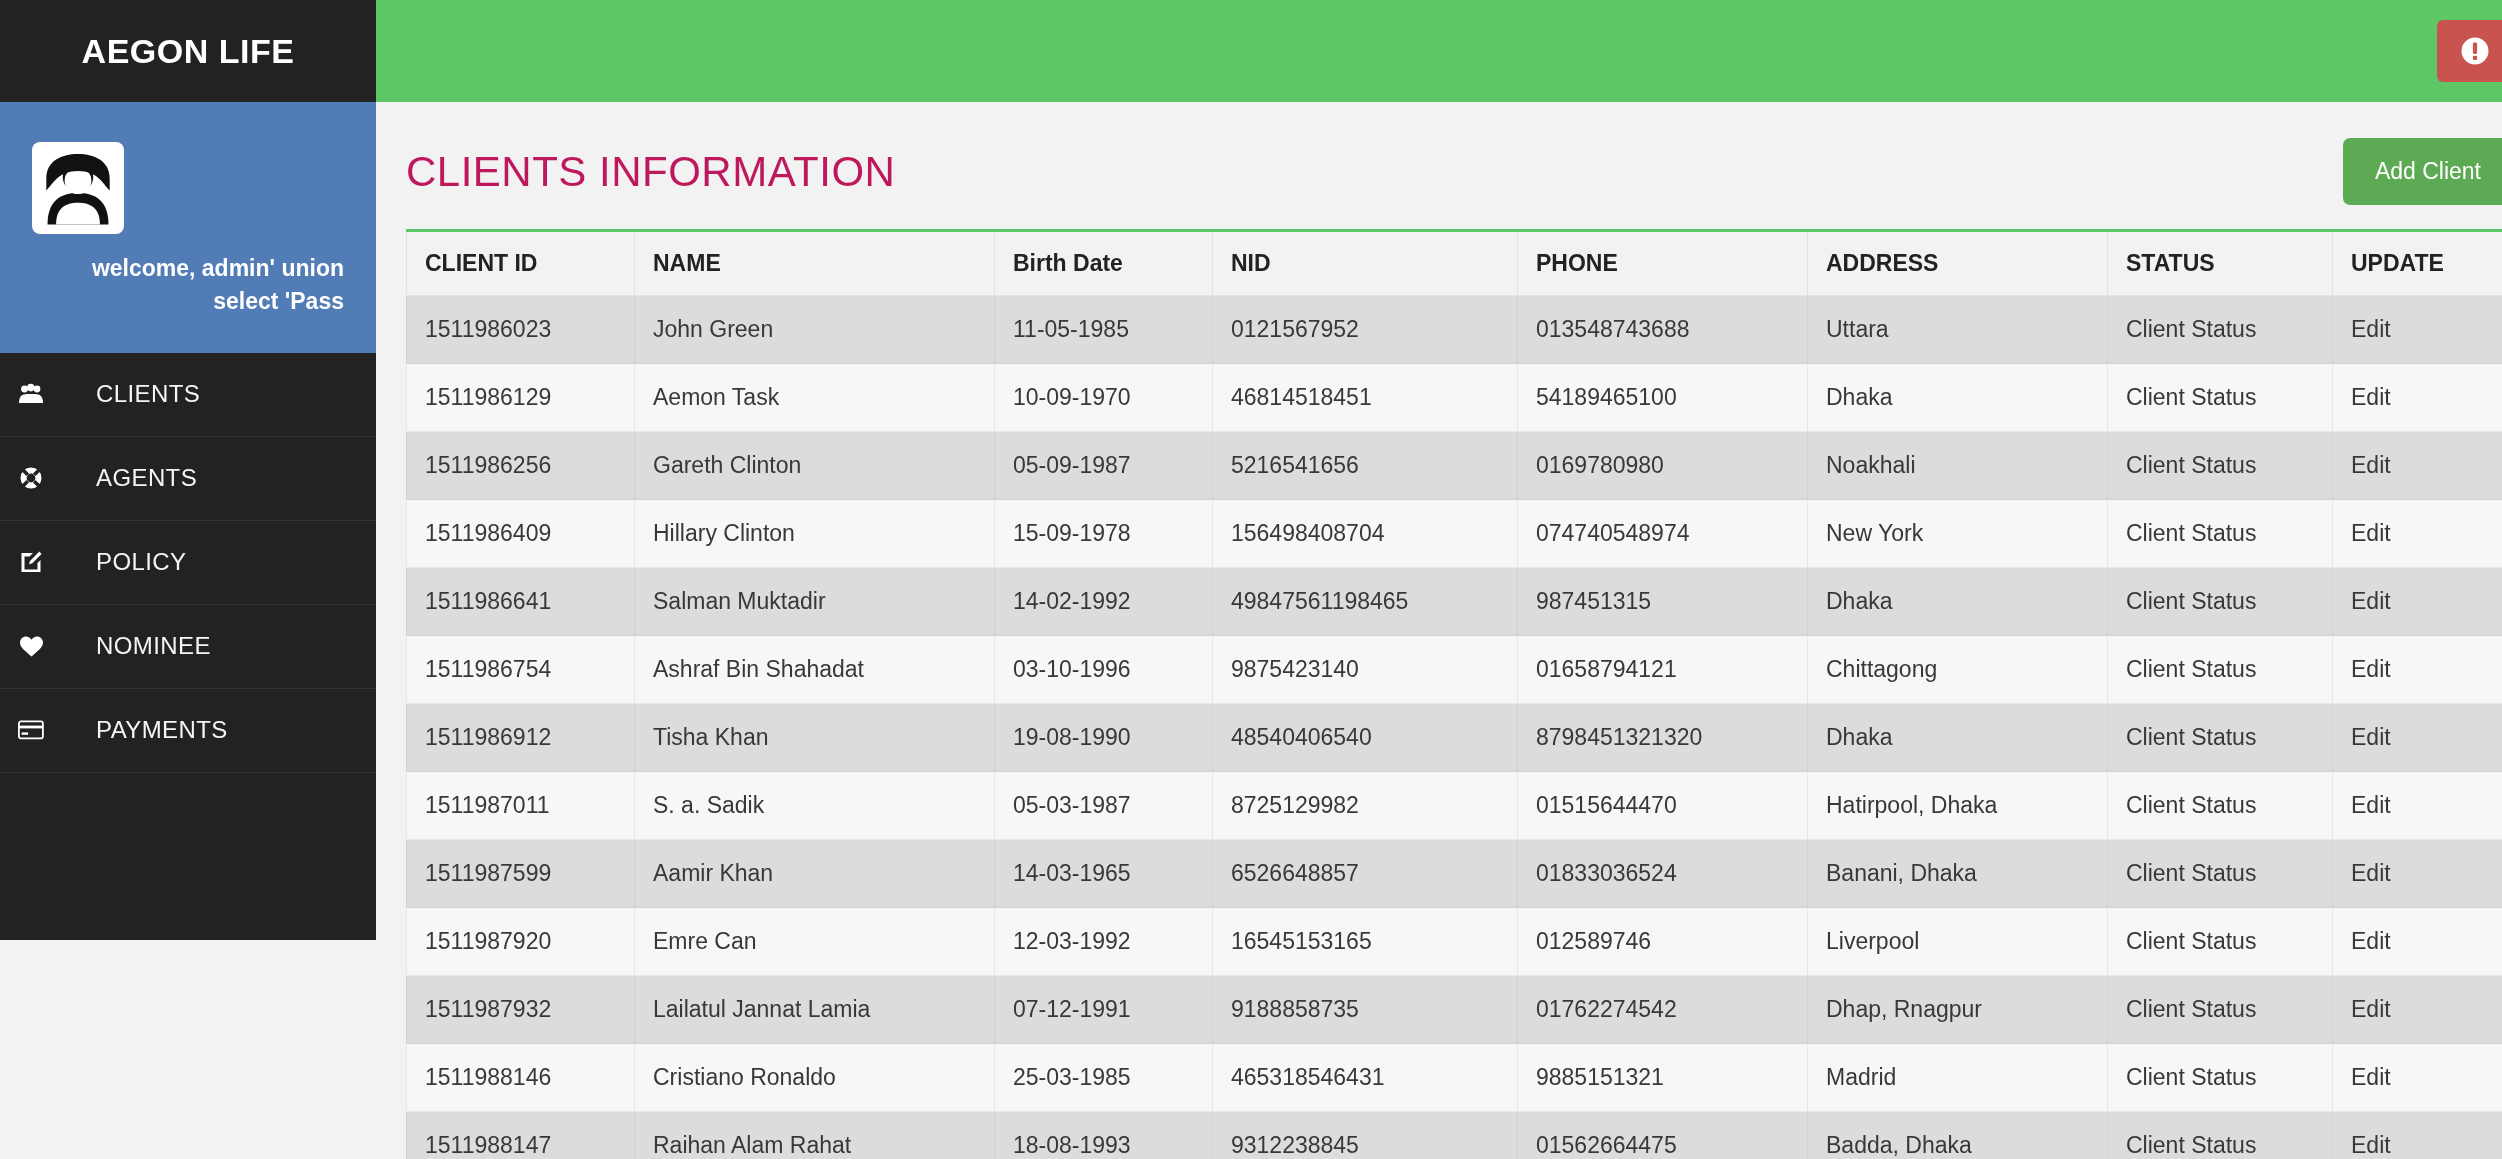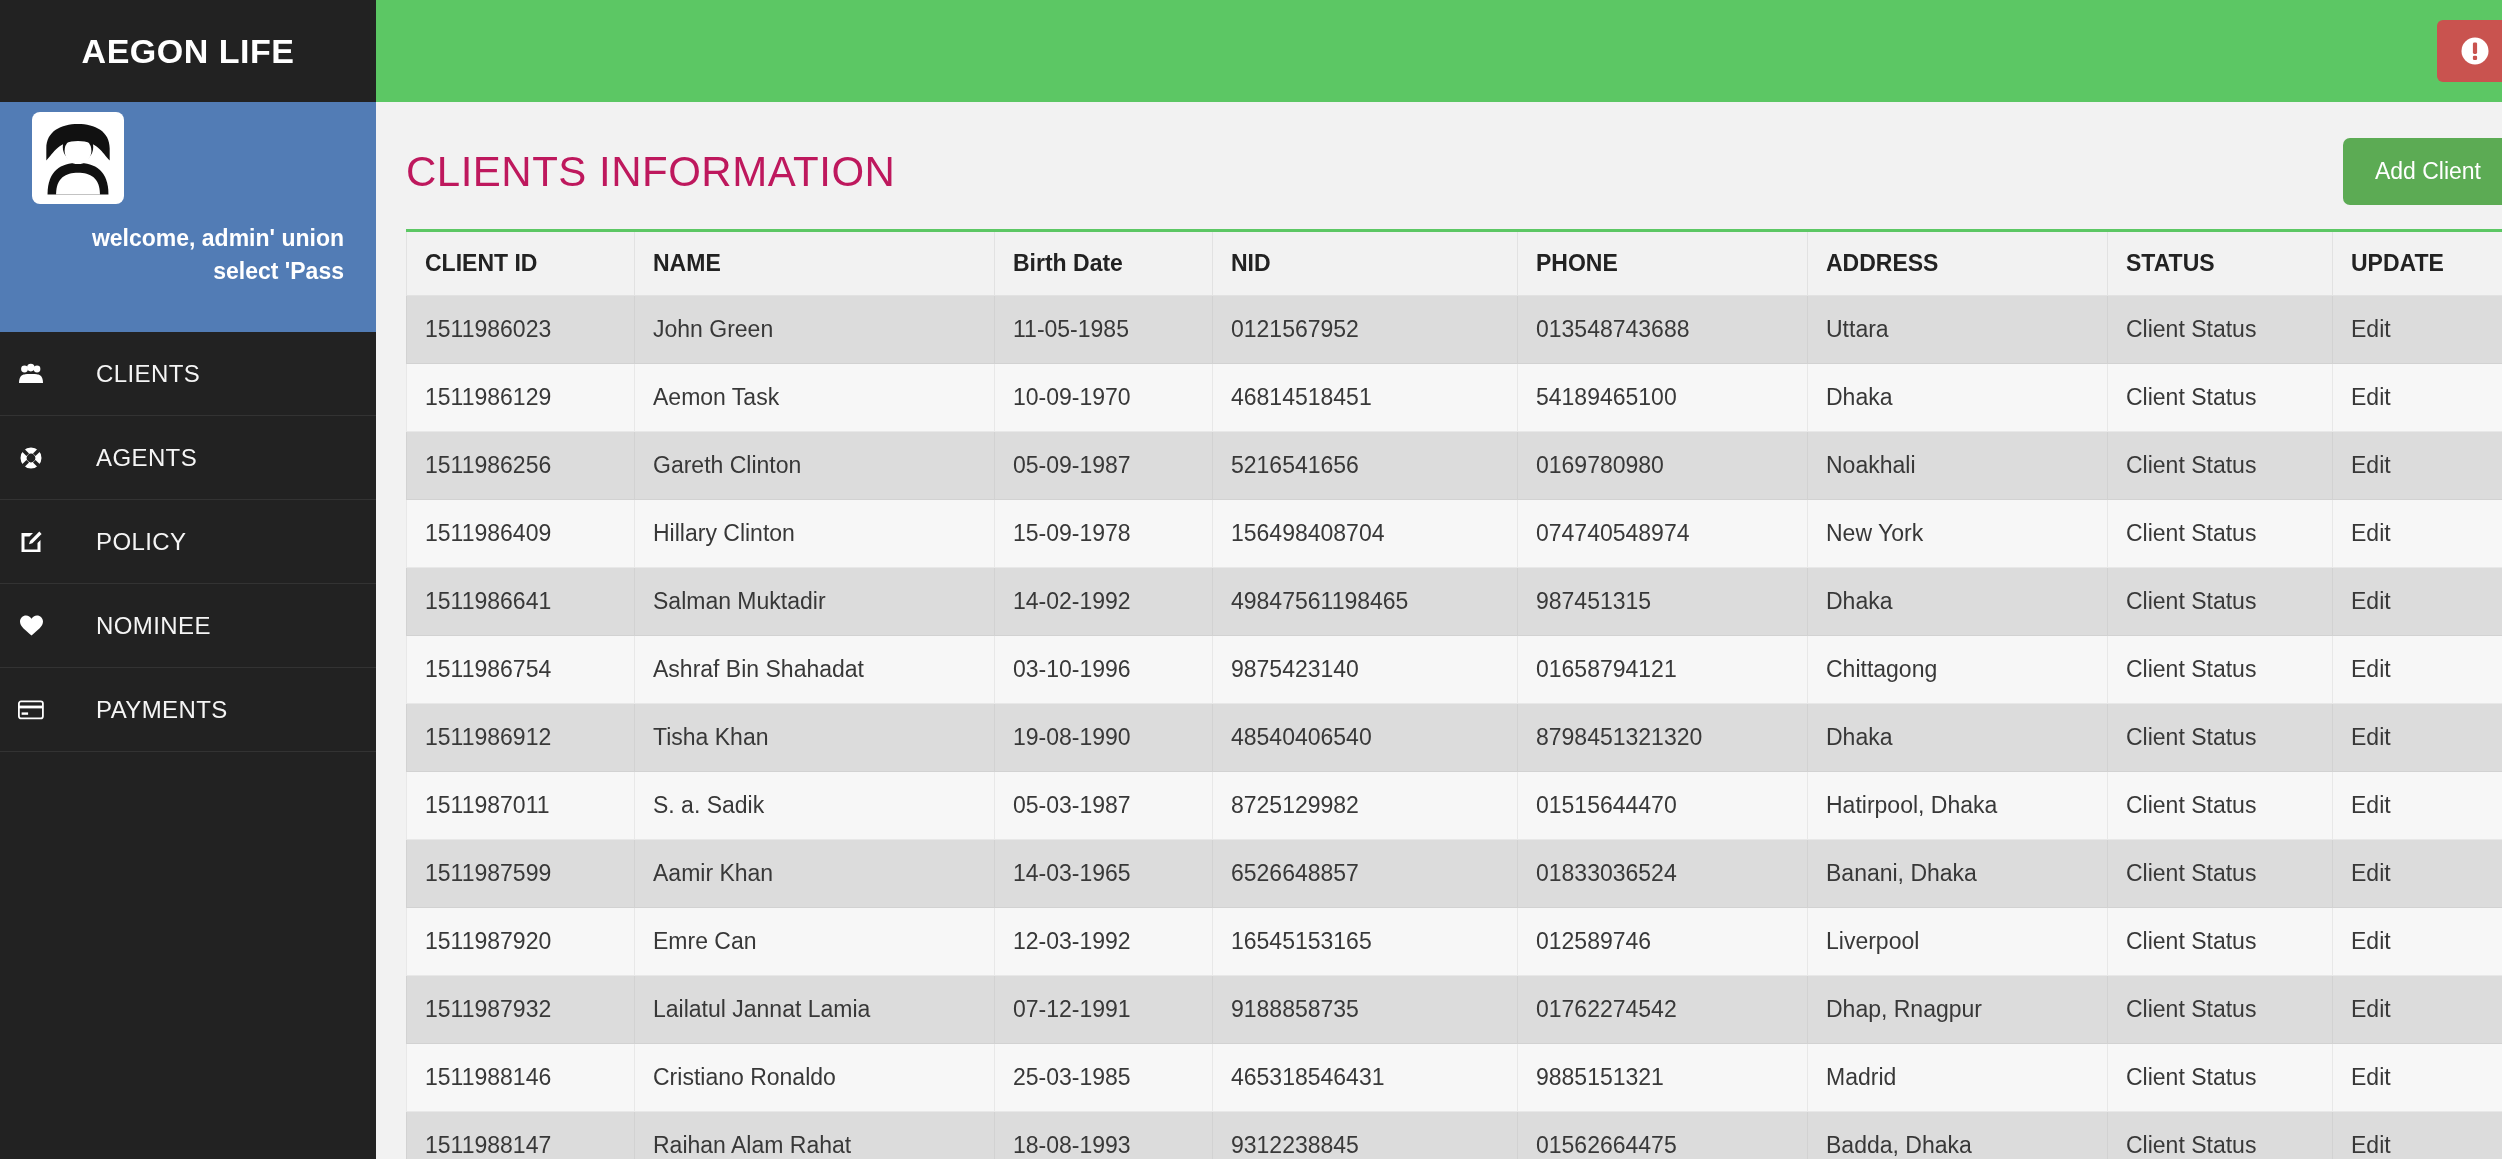--- a/index.html
+++ b/index.html
@@ -8,38 +8,38 @@
     overflow: hidden;
     font-family: "Liberation Sans", sans-serif;
     background: #f2f2f2;
   }
   .app { display: flex; width: 2502px; height: 1159px; }
 
   
   .sidebar {
     width: 376px; min-width: 376px;
     background: #222222;
-    height: 1159px;
+    height: 940px;
     position: relative;
     z-index: 5;
   }
   .brand {
     height: 102px;
     display: flex; align-items: center; justify-content: center;
     background: #222222;
   }
   .brand-text {
     color: #ffffff;
     font-size: 34px;
     font-weight: 700;
     letter-spacing: 0.5px;
   }
   .profile {
     background: #527cb5;
-    padding: 10px 32px 34px 32px;
+    padding: 40px 32px 34px 32px;
     min-height: 230px;
   }
   .avatar {
     width: 92px; height: 92px;
     background: #ffffff;
     border-radius: 8px;
     display: flex; align-items: center; justify-content: center;
     overflow: hidden;
   }
   .welcome {

